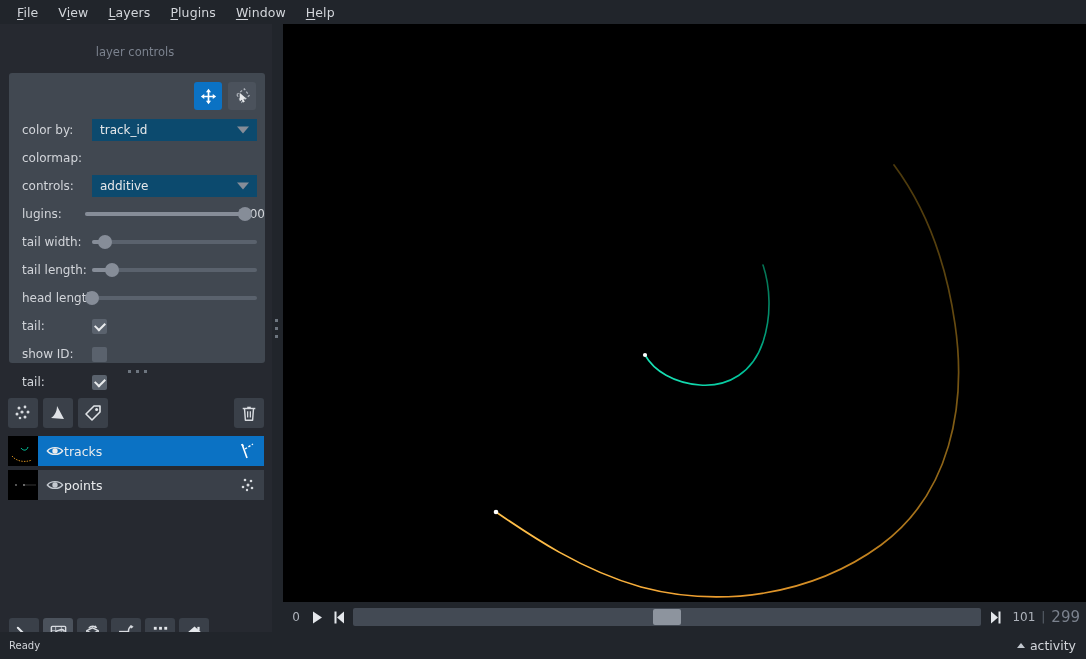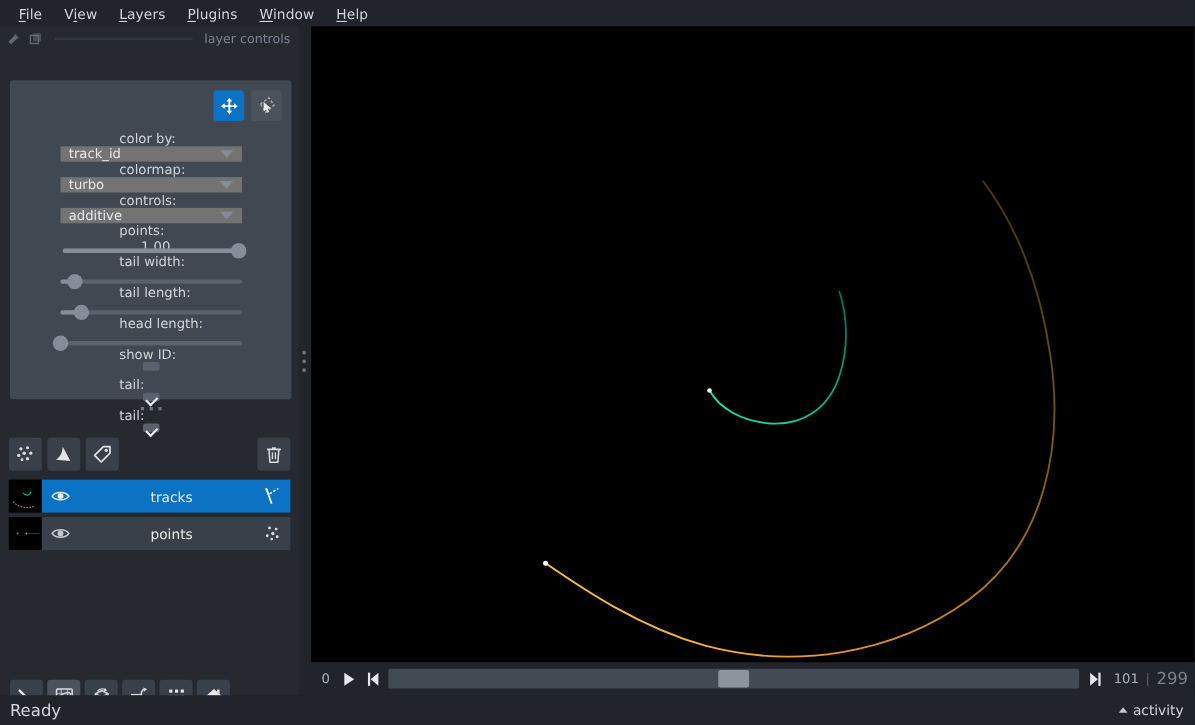--- a/index.html
+++ b/index.html
@@ -21,48 +21,48 @@
     cursor: default; white-space: nowrap;
   }
   .menu-item u { text-decoration: underline; text-underline-offset: 1.5px; }
 
   
   .left-dock {
     position: absolute; left: 0; top: 24px; width: 272px; height: 611px;
     background: #262930;
   }
   .dock-titlebar {
-    height: 22px; display: flex; align-items: center; padding: 0 8px 0 6px; gap: 7px;
+    height: 22px; display: flex; align-items: center; padding: 0 8px 0 6px; gap: 7px; flex-direction: column;
   }
   .tb-icon { width: 13px; height: 13px; opacity: .62; display: block; }
   .tb-rule { flex: 1; height: 1px; background: #3d434e; margin: 0 4px; }
   .tb-label { font-size: 11.5px; color: #7b828e; white-space: nowrap; }
 
   
   .controls-panel {
     position: absolute; left: 9px; top: 49px; width: 256px; height: 290px;
     background: #414851; border-radius: 3px;
   }
   .mode-row {
     position: absolute; right: 9px; top: 9px; display: flex; gap: 6px;
   }
   .mode-btn {
     width: 28px; height: 28px; border-radius: 3px; background: #4b525c;
     display: flex; align-items: center; justify-content: center; cursor: pointer;
   }
   .mode-btn.active { background: #0b72c4; }
 
   .ctrl-rows { position: absolute; left: 0; top: 46px; width: 100%; }
-  .ctrl-row { display: flex; align-items: center; height: 22px; margin-bottom: 6px; flex-direction: column; }
+  .ctrl-row { display: flex; align-items: center; height: 22px; margin-bottom: 6px; }
   .ctrl-label {
     width: 83px; text-align: left; padding-left: 13px;
     font-size: 12px; color: #d2d5da; white-space: nowrap;
   }
   .combo {
-    width: 165px; height: 22px; background: #737373; border-radius: 0;
+    width: 165px; height: 22px; background: #0c4a6e; border-radius: 0;
     display: flex; align-items: center; position: relative; cursor: pointer;
   }
   .combo span { font-size: 12px; color: #e6e8ea; padding-left: 8px; }
   .combo .caret {
     position: absolute; right: 8px; top: 50%; transform: translateY(-50%);
     width: 0; height: 0; border-left: 6px solid transparent; border-right: 6px solid transparent;
     border-top: 7px solid #868d98;
   }
 
   .slider { position: relative; width: 165px; height: 22px; cursor: pointer; }
@@ -125,21 +125,21 @@
   .layer-row .thumb {
     width: 30px; height: 30px; background: #000; flex-shrink: 0; position: relative; overflow: hidden;
   }
   .layer-row .body {
     flex: 1; height: 30px; display: flex; align-items: center;
     background: #3a4049; position: relative;
   }
   .layer-row.selected .body { background: #0b72c4; }
   .eye { width: 18px; height: 18px; margin-left: 8px; flex-shrink: 0; }
   .layer-name {
-    flex: 1; text-align: center; font-size: 12.5px; color: #e9ebed;
+    flex: 1; font-size: 12.5px; color: #e9ebed;
     margin-right: 16px; white-space: nowrap;
   }
   .layer-type-icon {
     position: absolute; right: 6px; top: 50%; transform: translateY(-50%);
     width: 20px; height: 20px;
   }
 
   
   .viewer-buttons {
     position: absolute; left: 9px; top: 594px; display: flex; gap: 4px;
@@ -176,21 +176,21 @@
   }
   .dims-val { font-size: 12px; color: #aeb3bb; min-width: 26px; text-align: right; }
   .dims-sep { color: #5c636d; font-size: 12px; }
   .dims-max { font-size: 15px; color: #7b828e; min-width: 26px; text-align: right; }
 
   
   .statusbar {
     position: absolute; left: 0; top: 632px; width: 1086px; height: 27px;
     display: flex; align-items: center; background: #21252b;
   }
-  .status-text { font-size: 15px; color: #d2d5da; margin-left: 9px; }
+  .status-text { font-size: 10px; color: #d2d5da; margin-left: 9px; }
   .activity { margin-left: auto; margin-right: 10px; display: flex; align-items: center; gap: 5px; cursor: pointer; }
   .activity .tri {
     width: 0; height: 0; border-left: 4px solid transparent; border-right: 4px solid transparent;
     border-bottom: 5px solid #c3c8cf;
   }
   .activity span { font-size: 12.5px; color: #d2d5da; }
 </style>
 </head>
 <body>
 
@@ -241,36 +241,32 @@
         <div class="ctrl-row">
           <div class="ctrl-label">color by:</div>
           <div class="combo">
             <span>track_id</span>
             <i class="caret"></i>
           </div>
         </div>
 
         <div class="ctrl-row">
           <div class="ctrl-label">colormap:</div>
-          <div class="combo">
-            <span>turbo</span>
-            <i class="caret"></i>
-          </div>
         </div>
 
         <div class="ctrl-row">
           <div class="ctrl-label">controls:</div>
           <div class="combo">
             <span>additive</span>
             <i class="caret"></i>
           </div>
         </div>
 
         <div class="ctrl-row">
-          <div class="ctrl-label">points:</div>
+          <div class="ctrl-label">lugins:</div>
           <div class="slider narrow">
             <div class="track"></div>
             <div class="fill" id="f-op" style="width: 160px;"></div>
             <div class="knob" id="k-op" style="left: 160px;"></div>
           </div>
           <div class="slider-val">1,00</div>
         </div>
 
         <div class="ctrl-row">
           <div class="ctrl-label">tail width:</div>
@@ -293,27 +289,27 @@
         <div class="ctrl-row">
           <div class="ctrl-label">head length:</div>
           <div class="slider">
             <div class="track"></div>
             <div class="fill" id="f-hl" style="width: 0px;"></div>
             <div class="knob" id="k-hl" style="left: 0px;"></div>
           </div>
         </div>
 
         <div class="ctrl-row">
+          <div class="ctrl-label">tail:</div>
+          <div class="chk on"></div>
+        </div>
+
+        <div class="ctrl-row">
           <div class="ctrl-label">show ID:</div>
           <div class="chk"></div>
-        </div>
-
-        <div class="ctrl-row">
-          <div class="ctrl-label">tail:</div>
-          <div class="chk on"></div>
         </div>
 
         <div class="ctrl-row">
           <div class="ctrl-label">tail:</div>
           <div class="chk on"></div>
         </div>
 
       </div>
     </div>
 

